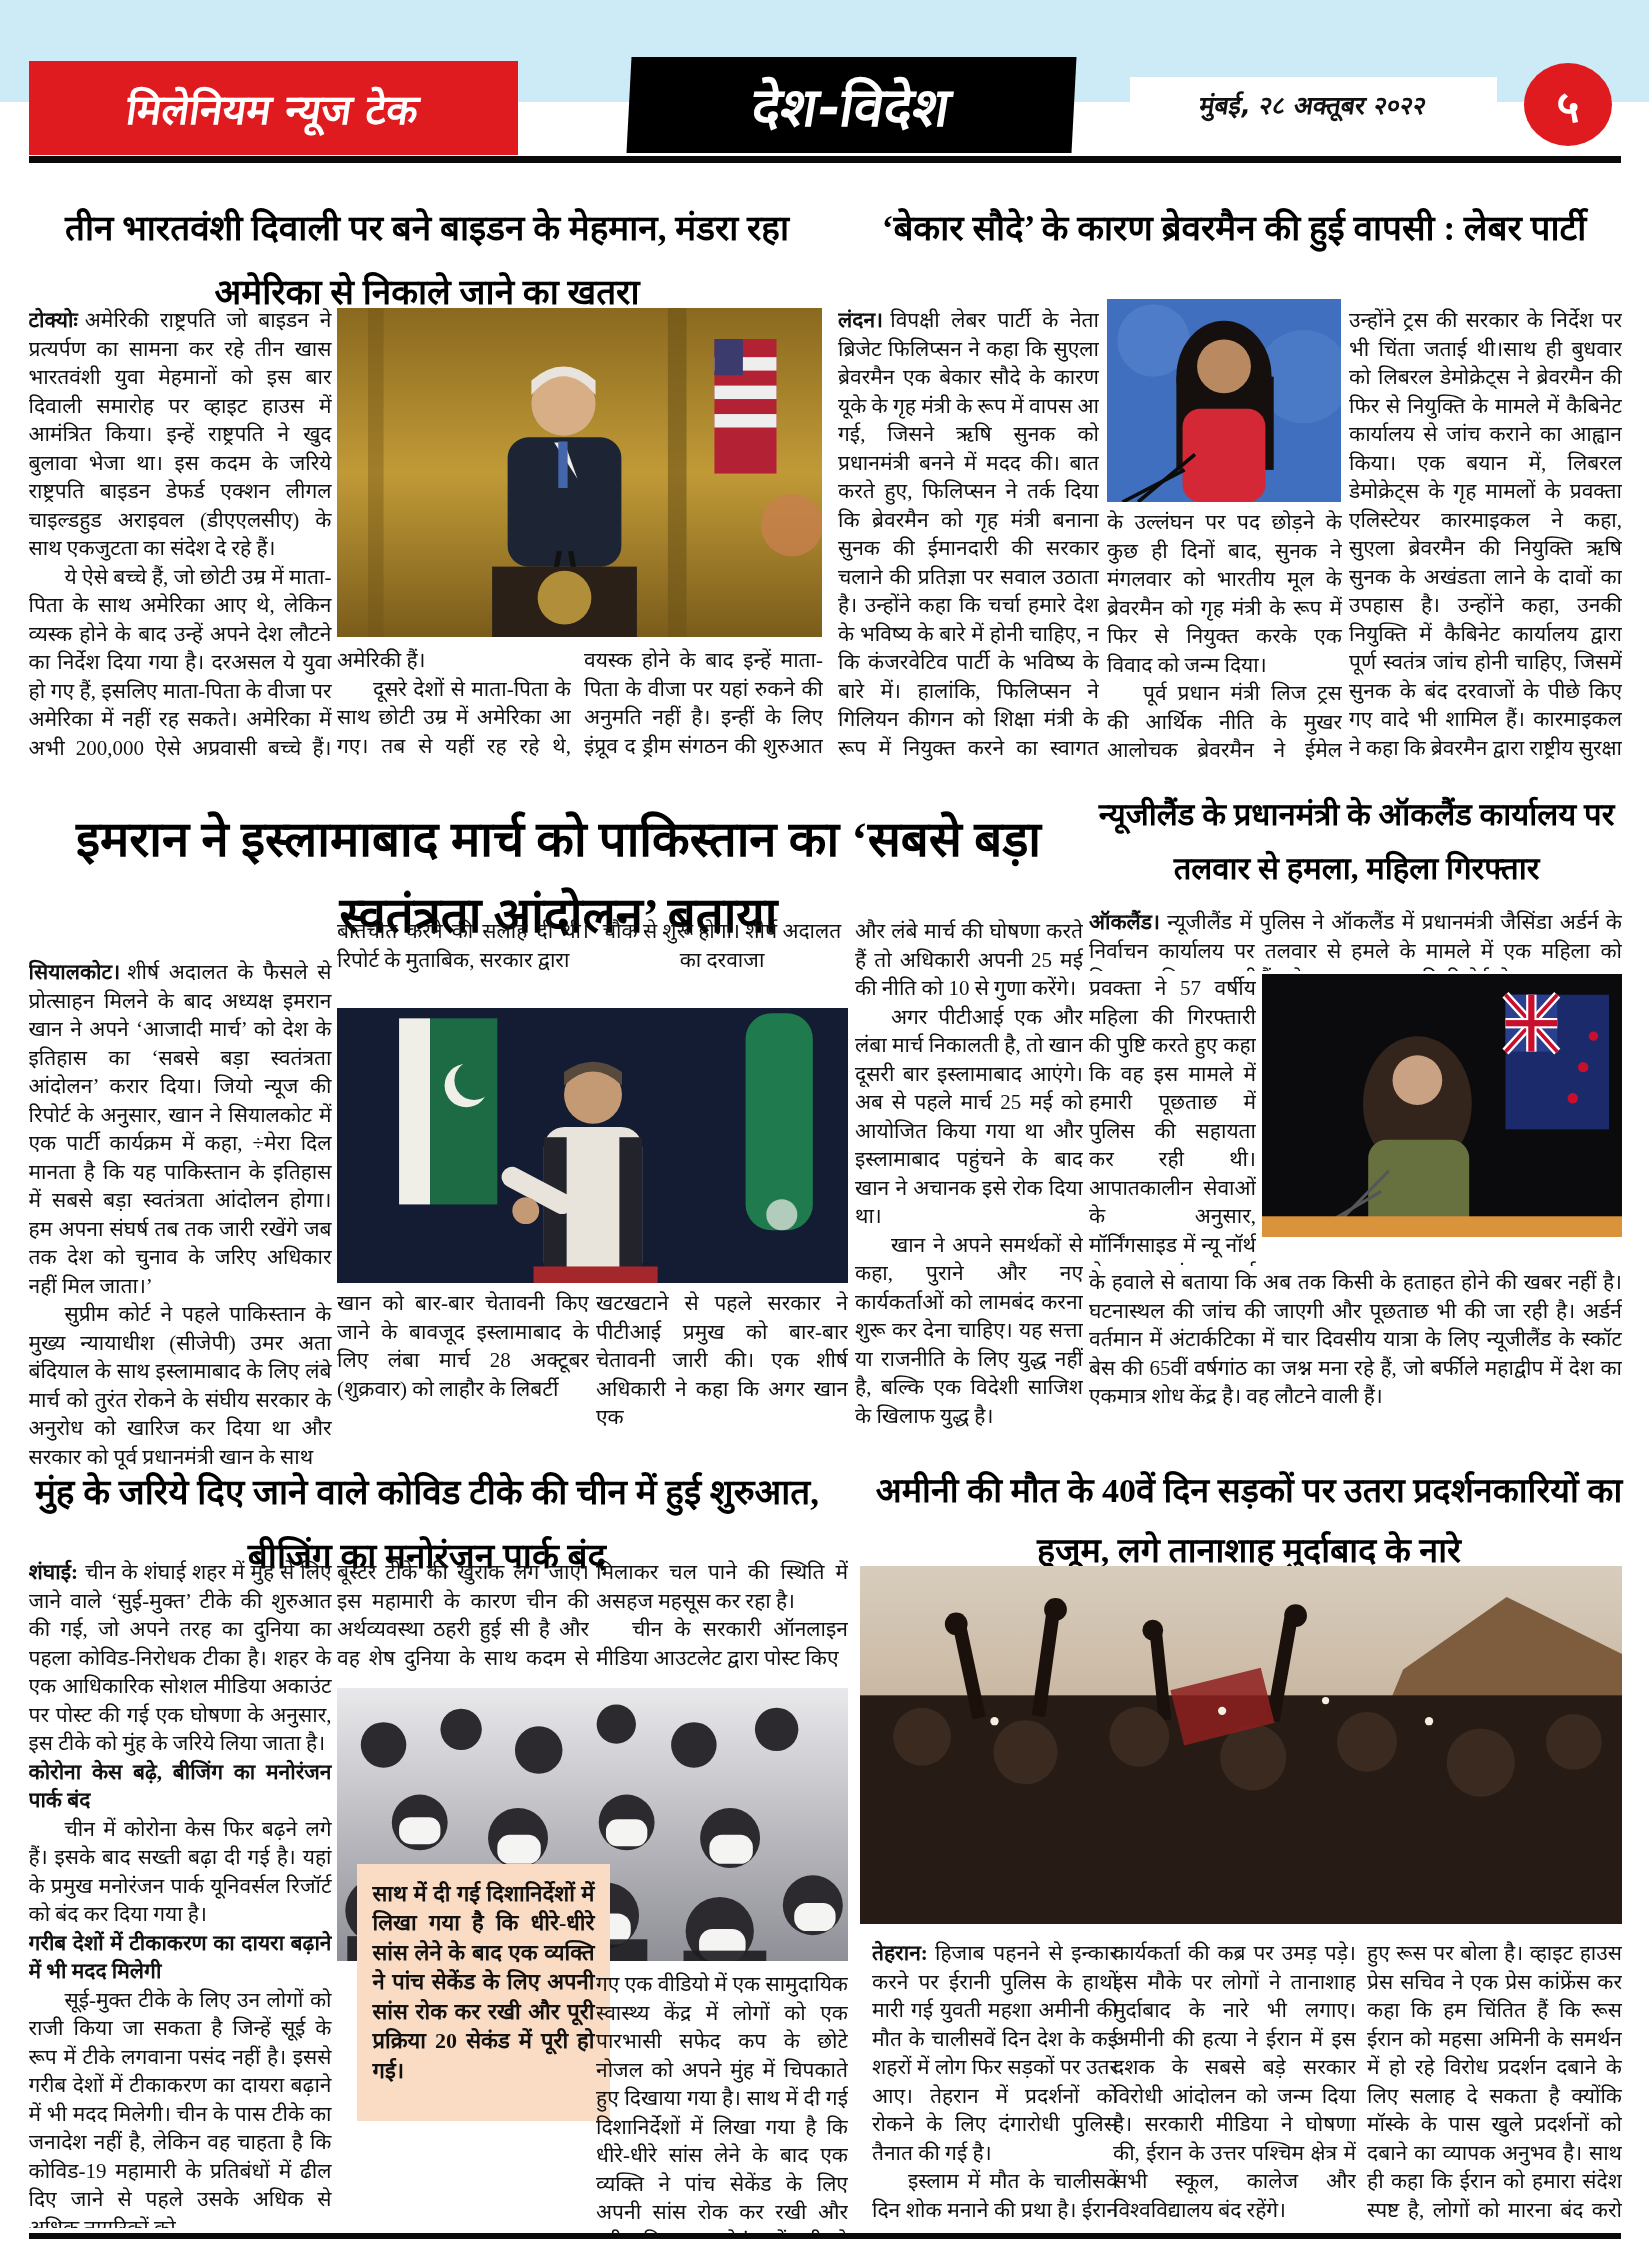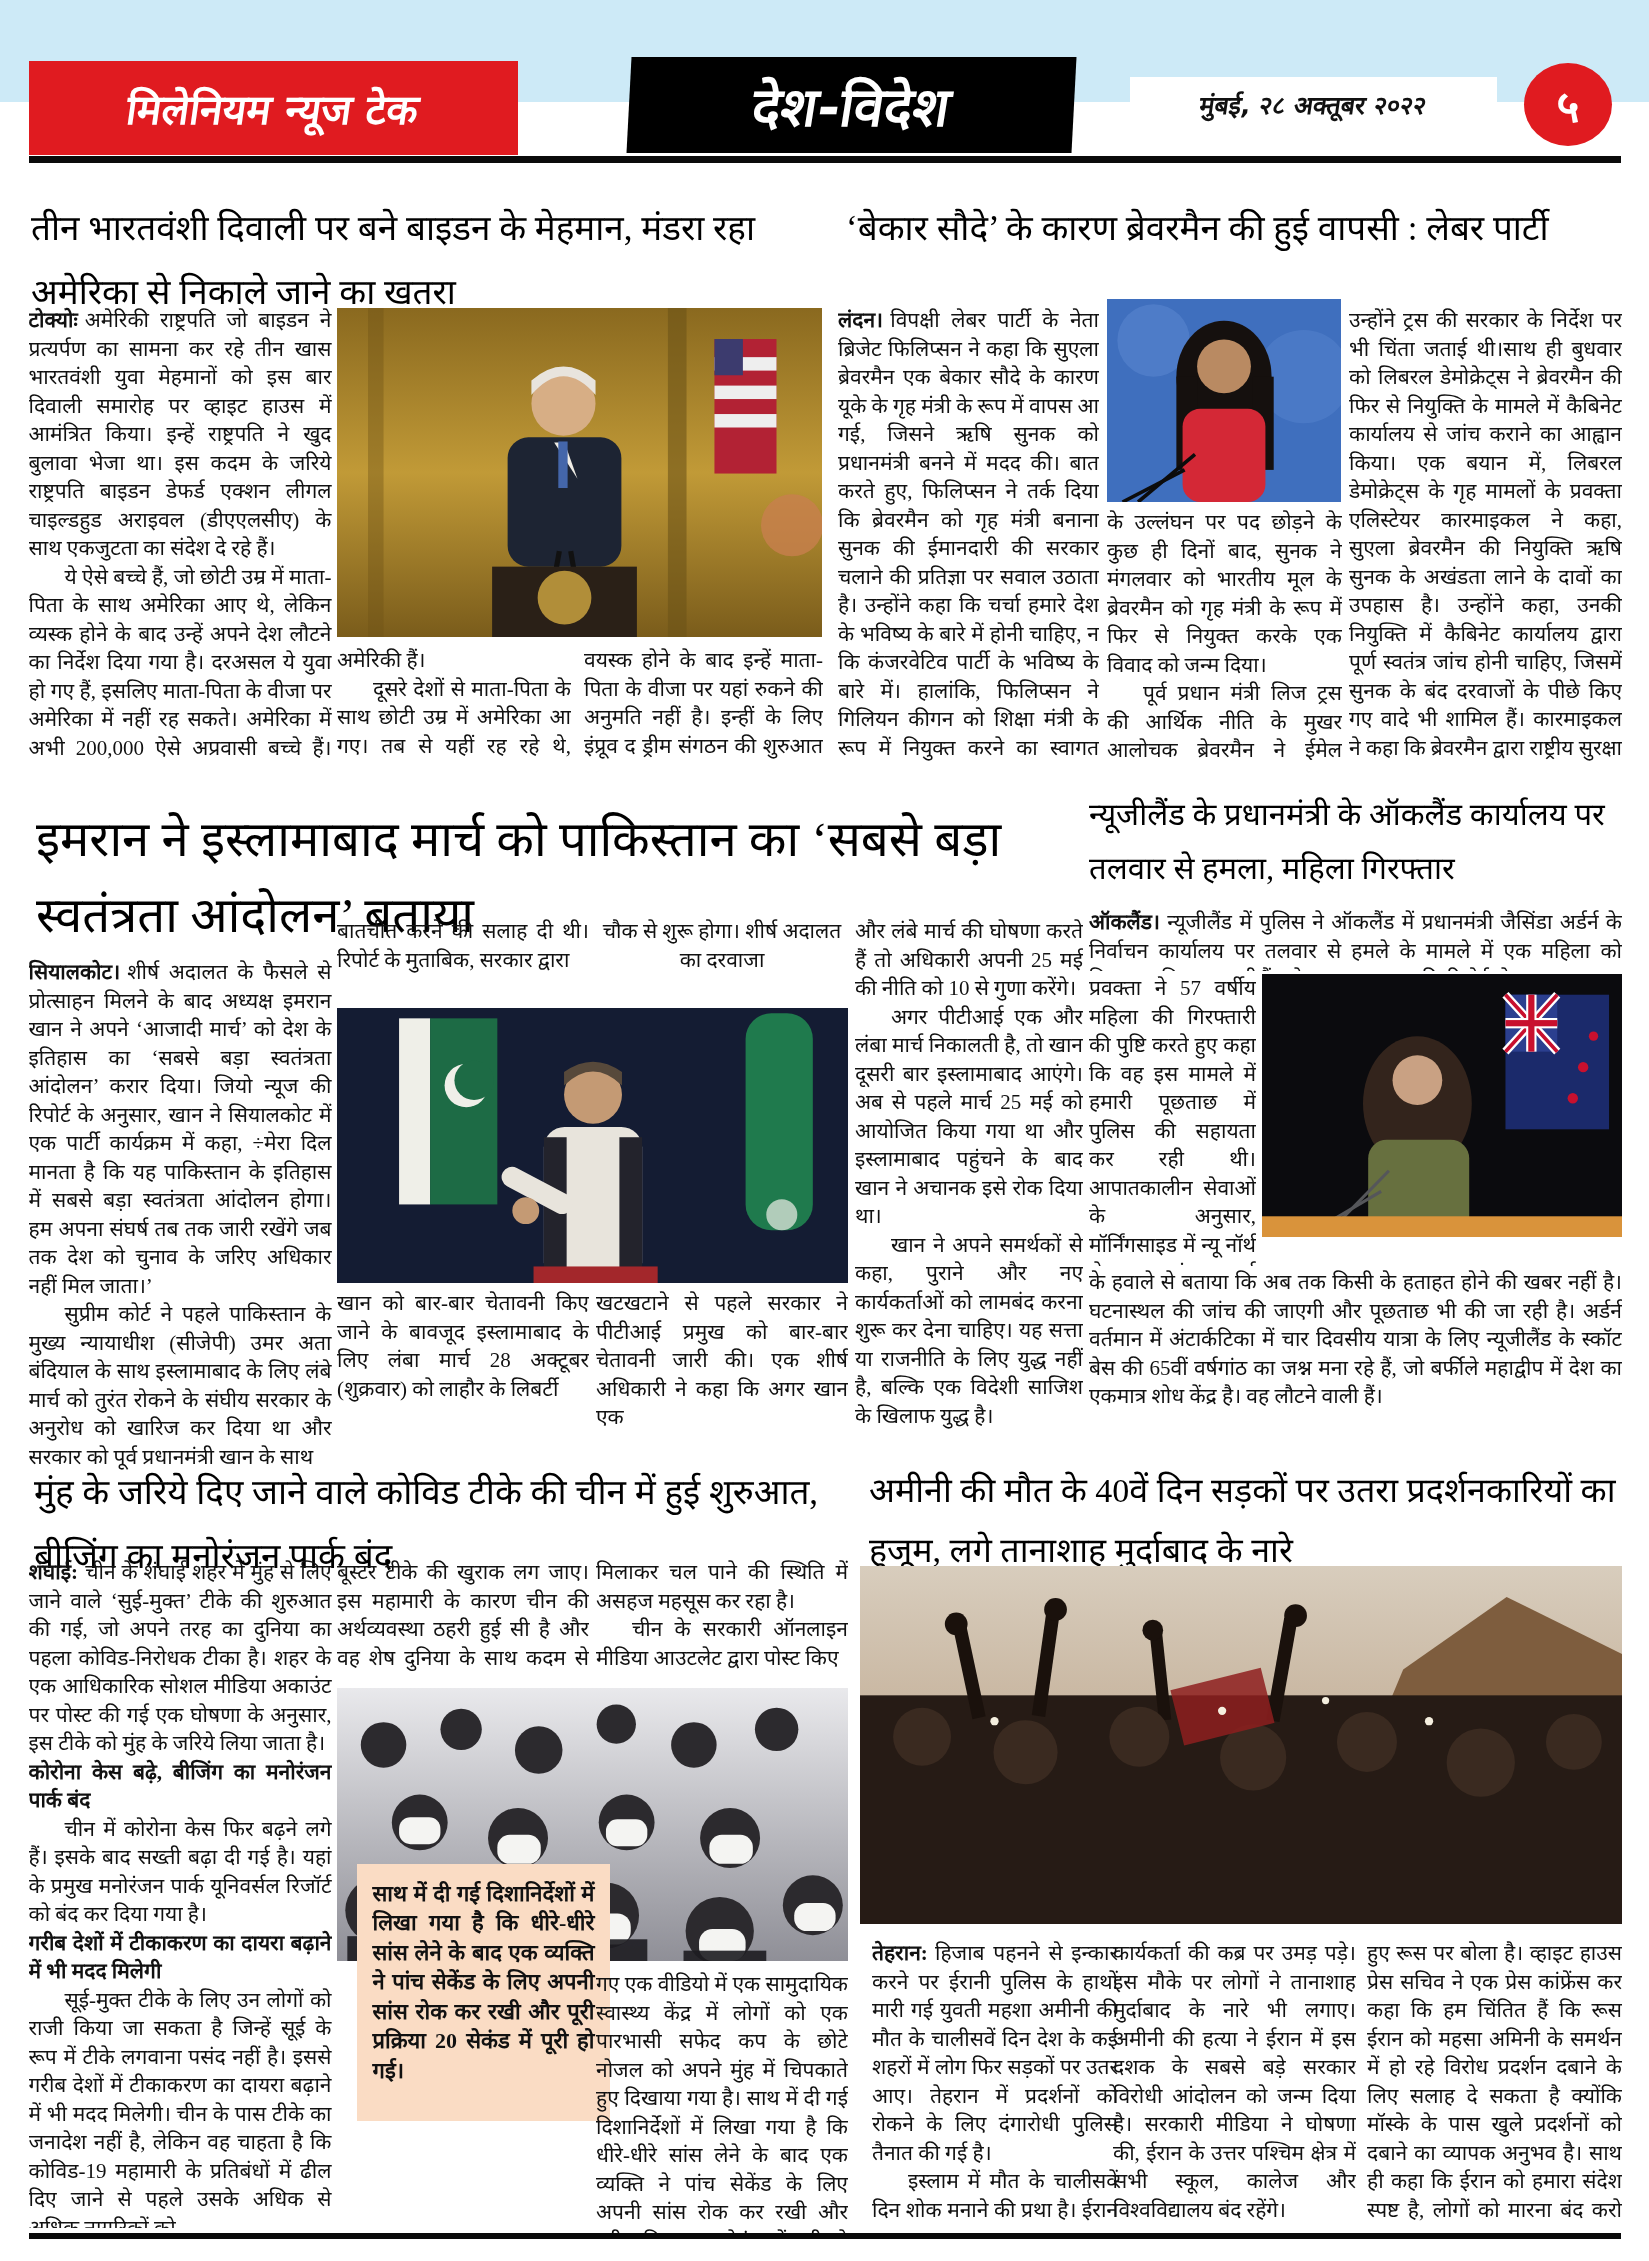--- a/index.html
+++ b/index.html
@@ -17,21 +17,21 @@
                     font-family:"DejaVu Sans","Liberation Sans",sans-serif;white-space:nowrap;}
   .date-box{position:absolute;left:1130px;top:77px;width:367px;height:54px;background:#fff;
             display:flex;align-items:center;justify-content:center;}
   .date-box span{font-weight:bold;font-size:25px;transform:skewX(-8deg);white-space:nowrap;
                  font-family:"DejaVu Sans","Liberation Sans",sans-serif;}
   .page-circle{position:absolute;left:1524px;top:63px;width:88px;height:83px;border-radius:50%;
                background:#e01b20;display:flex;align-items:center;justify-content:center;}
   .page-circle span{color:#fff;font-weight:bold;font-size:44px;font-family:"DejaVu Sans",sans-serif;}
   .rule{position:absolute;background:#0a0a0a;}
   
-  .hl{position:absolute;font-weight:normal;color:#000;letter-spacing:0;}
+  .hl{position:absolute;text-align:center;font-weight:bold;color:#000;letter-spacing:0;}
   .col{position:absolute;font-size:21px;line-height:28.5px;text-align:justify;overflow:hidden;}
   .col p{margin:0;text-indent:36px;}
   .col p.noind{text-indent:0;}
   .dl{font-weight:bold;margin-right:7.2px;}
   .sub{font-weight:bold;text-indent:0 !important;}
   .photo{position:absolute;overflow:hidden;background:#777;}
   .photo svg{display:block;width:100%;height:100%;}
   .pinkbox{position:absolute;background:#fadcc4;font-size:22px;line-height:29.5px;
            padding:14.5px 15.5px;text-align:justify;font-weight:bold;}
   .h68{font-size:35px;line-height:64px;}

